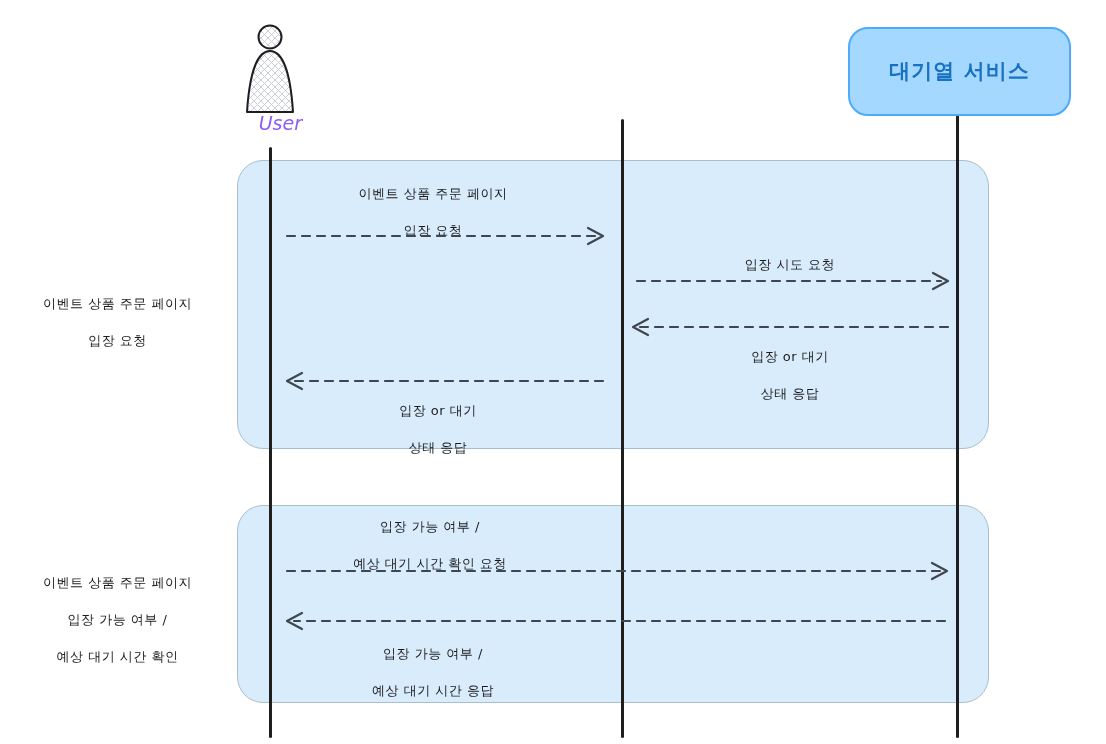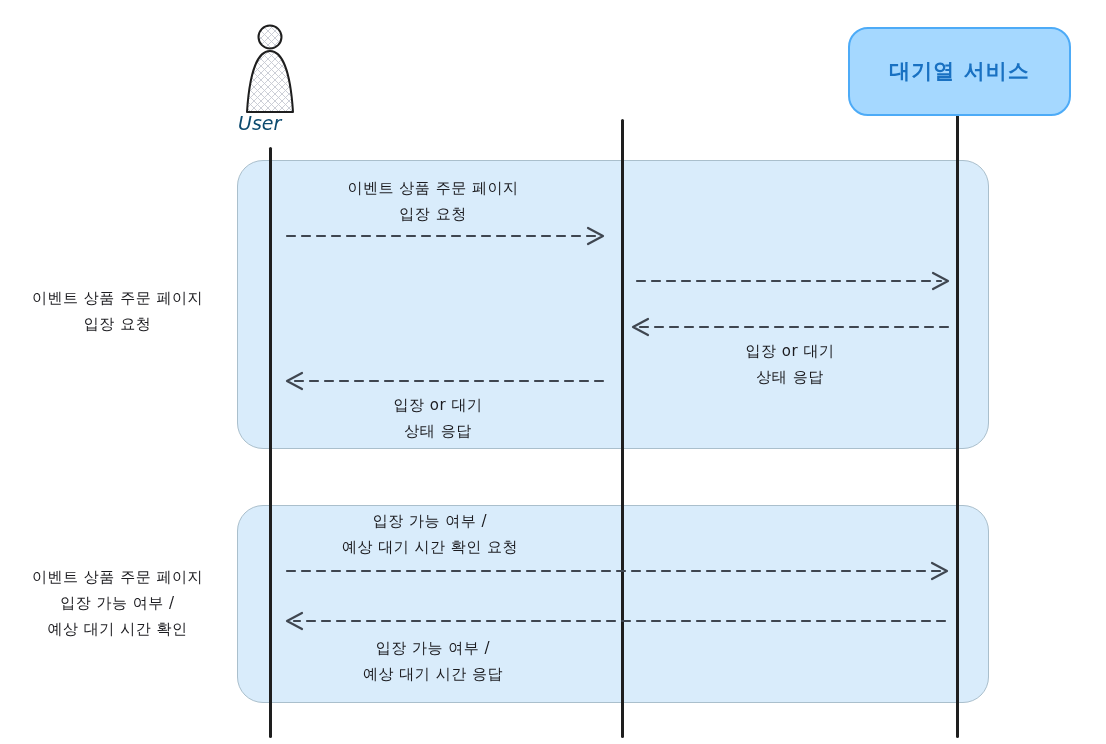--- a/index.html
+++ b/index.html
@@ -37,32 +37,32 @@
     font-size:21px;
     font-weight:700;
     text-align:center;
     white-space:pre-line;
     line-height:1.35;
     letter-spacing:1px;
   }
   .actor{position:absolute;z-index:3;}
   .user-label{
     position:absolute;
-    text-align:left;
+    text-align:right;
     font-style:italic;
     font-size:19px;
-    color:#0c4a6e;
+    color:#8b5cf6;
     z-index:3;
   }
   .msg-label, .group-label{
     position:absolute;
     text-align:center;
     color:#1b1b1f;
-    font-size:15px;
-    line-height:26px;
+    font-size:13px;
+    line-height:37px;
     white-space:pre-line;
     z-index:4;
     letter-spacing:0.5px;
   }
   #arrows{
     position:absolute;left:0;top:0;
     z-index:4;
     pointer-events:none;
   }
   .dash{
@@ -110,20 +110,21 @@
   </div>
 
   <div class="group-label" style="left:0px;top:285px;width:235px;">이벤트 상품 주문 페이지
 입장 요청</div>
   <div class="group-label" style="left:0px;top:564px;width:235px;">이벤트 상품 주문 페이지
 입장 가능 여부 /
 예상 대기 시간 확인</div>
 
   <div class="msg-label" style="left:283px;top:175px;width:300px;">이벤트 상품 주문 페이지
 입장 요청</div>
+  <div class="msg-label" style="left:690px;top:246px;width:200px;">입장 시도 요청</div>
   <div class="msg-label" style="left:690px;top:338px;width:200px;">입장 or 대기
 상태 응답</div>
   <div class="msg-label" style="left:338px;top:392px;width:200px;">입장 or 대기
 상태 응답</div>
   <div class="msg-label" style="left:280px;top:508px;width:300px;">입장 가능 여부 /
 예상 대기 시간 확인 요청</div>
   <div class="msg-label" style="left:283px;top:635px;width:300px;">입장 가능 여부 /
 예상 대기 시간 응답</div>
 
   <svg id="arrows" width="1106" height="744">

